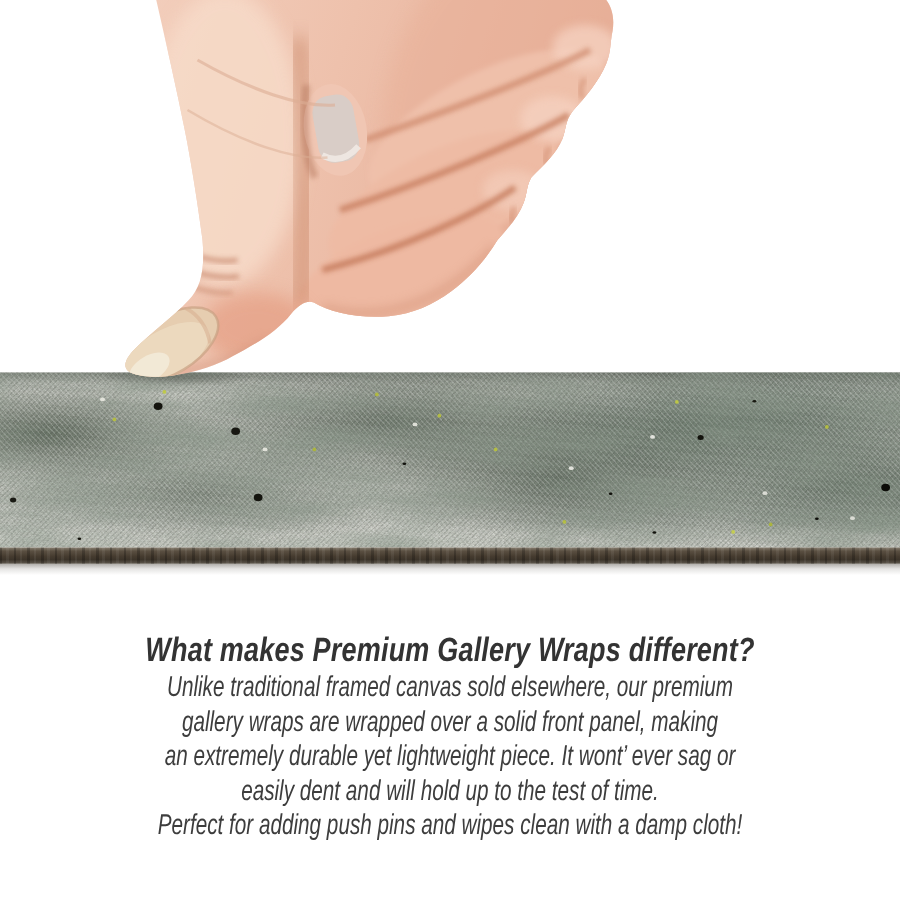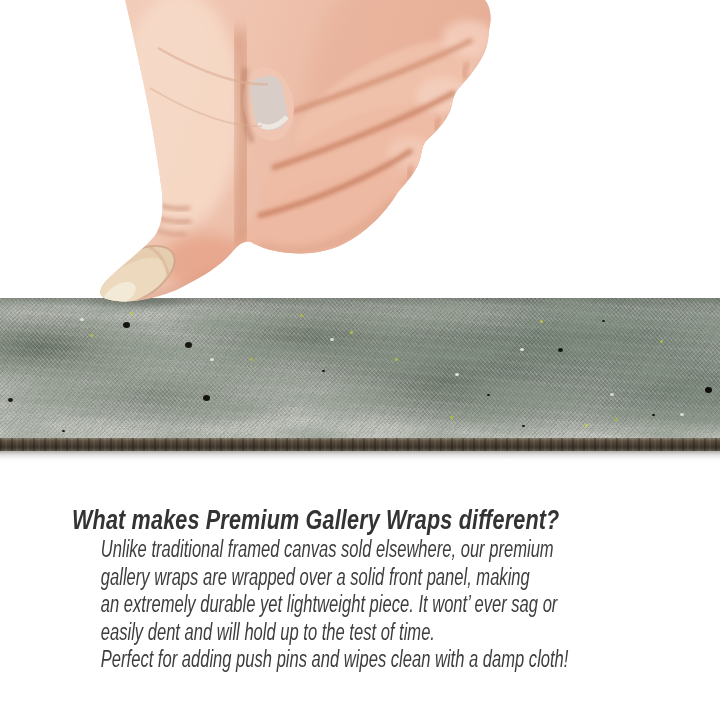--- a/index.html
+++ b/index.html
@@ -65,21 +65,21 @@
     background-image:
       repeating-linear-gradient(90deg, rgba(0,0,0,0.22) 0 2px, transparent 2px 5px, rgba(255,255,255,0.06) 5px 7px, transparent 7px 11px),
       linear-gradient(180deg, #857c6e 0%, #5a4f41 22%, #453b2f 55%, #3c342a 75%, #5f594f 100%);
   }
   .canvas-shadow{
     position:absolute;left:0;top:451px;width:720px;height:9px;z-index:0;
     background:linear-gradient(180deg, rgba(110,105,98,0.55) 0%, rgba(110,105,98,0.18) 45%, rgba(110,105,98,0) 100%);
   }
 
   
-  .copy{position:absolute;left:0;top:504px;width:720px;text-align:left;z-index:2;}
+  .copy{position:absolute;left:0;top:504px;width:720px;text-align:center;z-index:2;}
   .copy .heading{
     font-size:27px;font-weight:700;font-style:italic;line-height:32px;
     color:#333333;letter-spacing:.2px;transform:scaleX(.80);white-space:nowrap;
   }
   .copy .line{
     font-size:23px;font-weight:400;font-style:italic;line-height:27.5px;
     color:#3d3d3d;transform:scaleX(.72);white-space:nowrap;
   }
 </style>
 </head>

